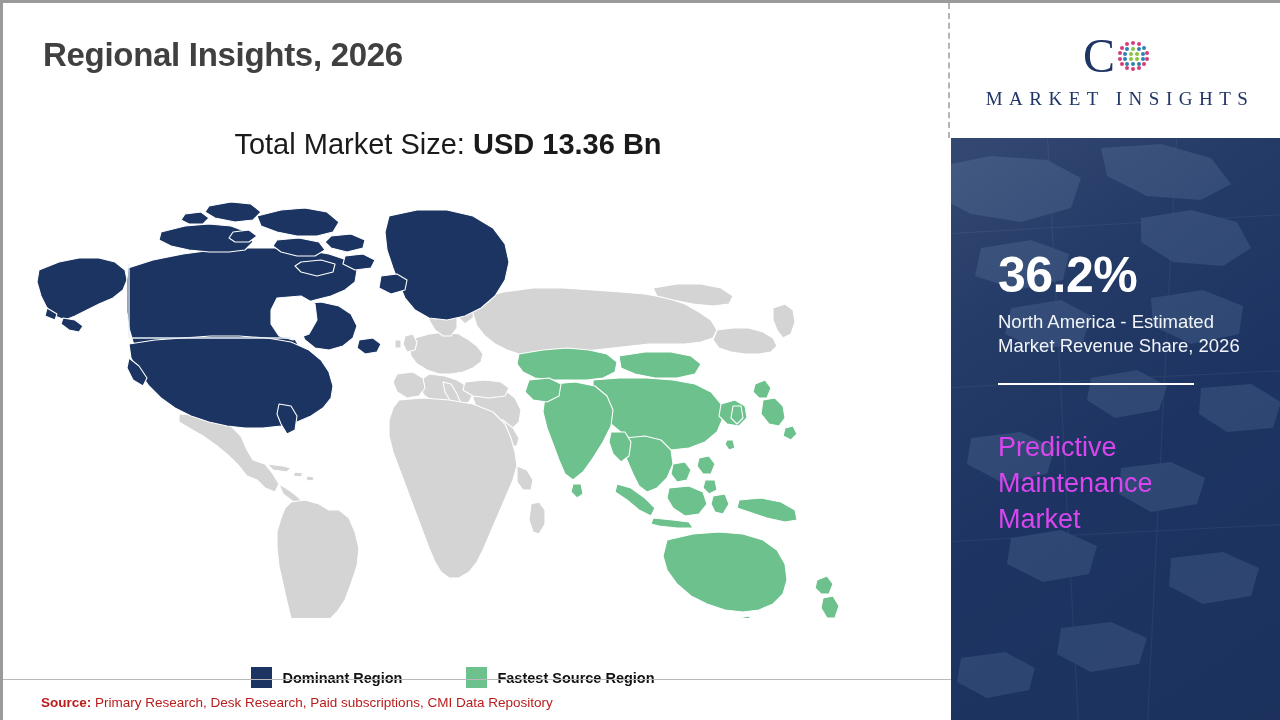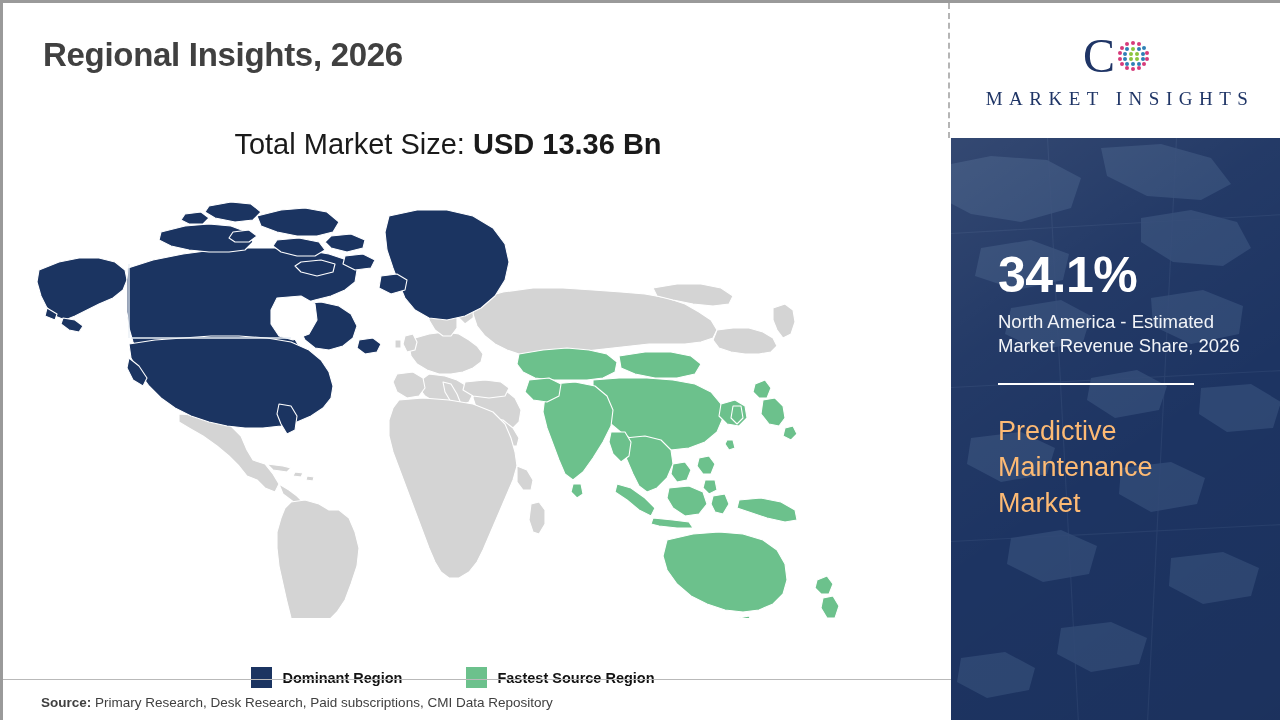--- a/index.html
+++ b/index.html
@@ -82,21 +82,21 @@
   #source-rule {
     position: absolute;
     left: 0; top: 676px;
     width: 948px; height: 1px;
     background: #b9b9b9;
   }
   #source-line {
     position: absolute;
     left: 38px; top: 692px;
     font-size: 13.5px;
-    color: #404040;
+    color: #b91c1c;
     white-space: nowrap;
   }
   #source-label { font-weight: bold; }
 
   
   #vertical-divider {
     position: absolute;
     left: 945px; top: 0px;
     width: 0; height: 135px;
     border-left: 2px dashed #b5b5b5;
@@ -175,23 +175,23 @@
     line-height: 1.32;
     width: 264px;
   }
   #share-region { font-weight: normal; }
   #panel-rule {
     margin-top: 24px;
     width: 196px; height: 2px;
     background: #ffffff;
   }
   #market-name {
-    margin-top: 29px;
+    margin-top: 45px;
     font-size: 27px;
-    color: #fdba74;
+    color: #d946ef;
     line-height: 1.33;
     width: 240px;
     font-weight: 400;
   }
 </style>
 </head>
 <body>
 
 <div id="infographic">
 
@@ -426,21 +426,21 @@
         <path d="M-10,96 L342,76"></path>
         <path d="M-10,250 L342,232"></path>
         <path d="M-10,404 L342,386"></path>
         <path d="M96,-10 L128,595"></path>
         <path d="M226,-10 L196,595"></path>
       </g>
     </svg>
     <div id="side-panel-sheen"></div>
 
     <div id="side-content">
-      <div id="share-percent">34.1%</div>
+      <div id="share-percent">36.2%</div>
       <div id="share-caption">
         <span id="share-region">North America</span><span id="share-caption-text"> - Estimated Market Revenue Share, 2026</span>
       </div>
       <div id="panel-rule"></div>
       <div id="market-name">Predictive Maintenance Market</div>
     </div>
   </div>
 
 </div>
 

